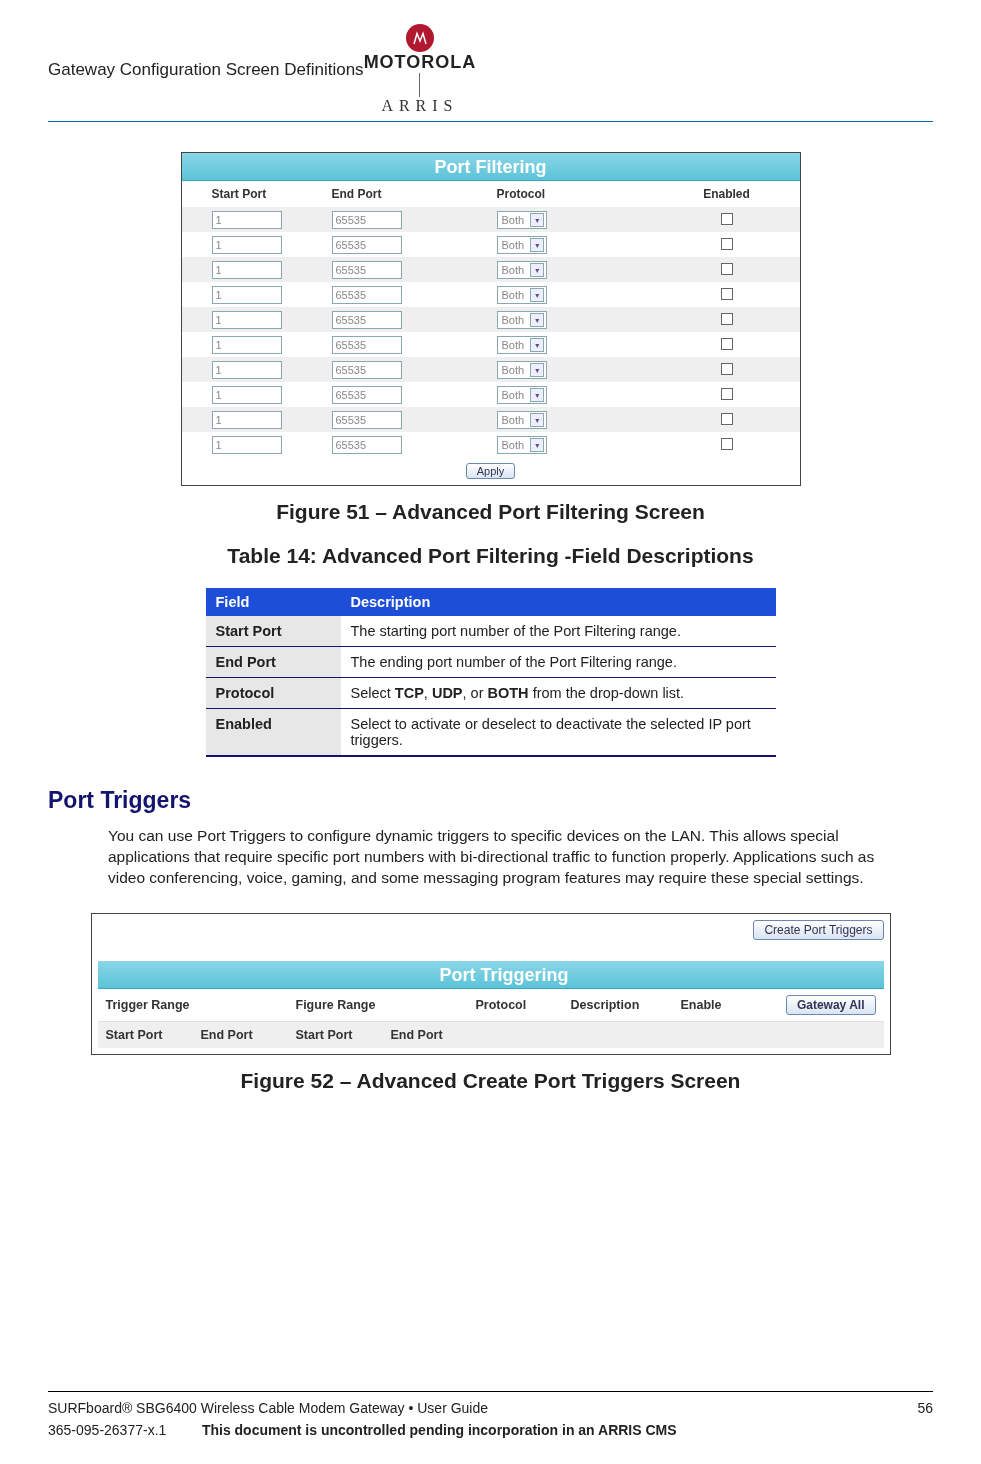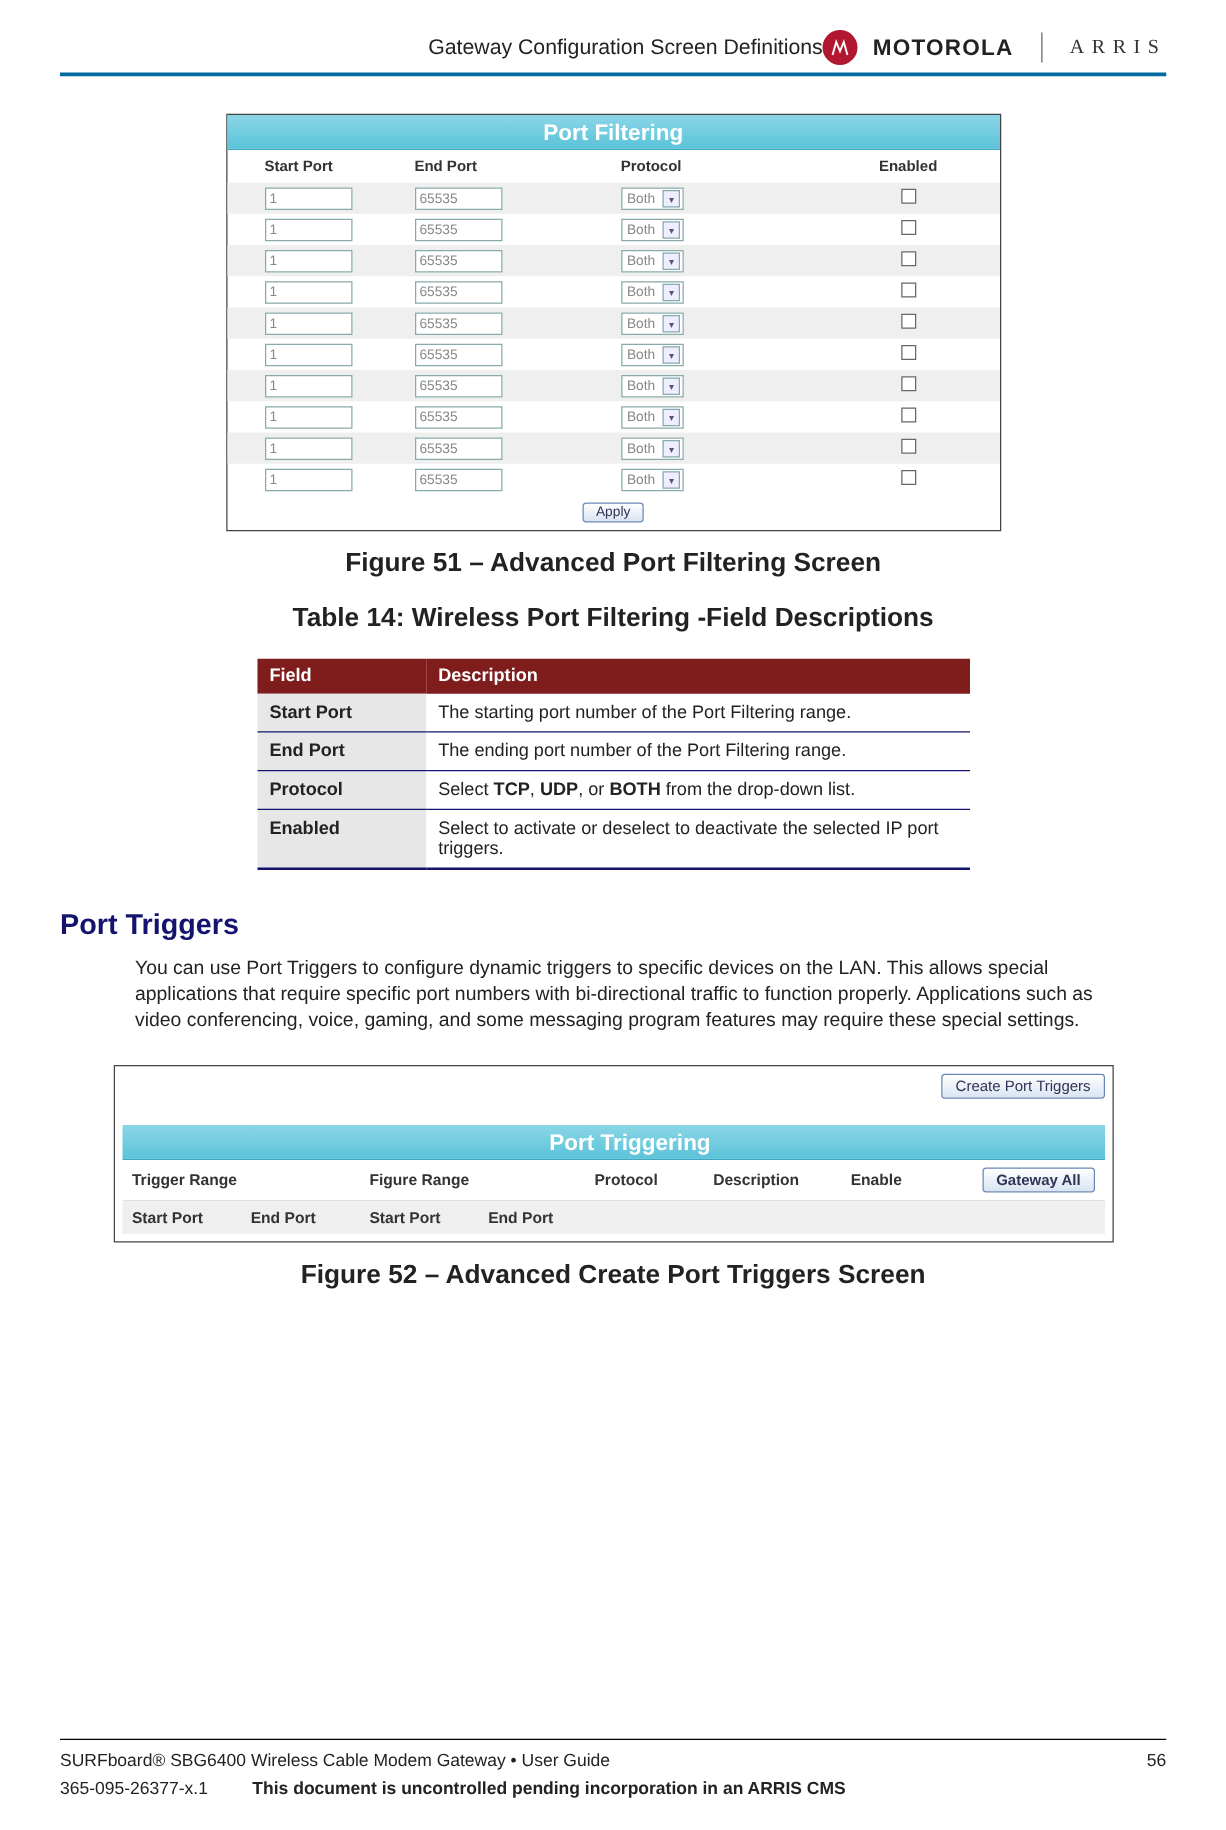--- a/index.html
+++ b/index.html
@@ -10,28 +10,28 @@
     width: 981px;
     height: 1464px;
     position: relative;
     padding: 24px 48px 0 48px;
     font-size: 15px;
   }
 
   
   .doc-header {
     display: flex;
-    justify-content: flex-end;
+    justify-content: flex-start;
     align-items: center;
-    border-bottom: 3px solid #0369a1;
+    border-bottom: 1px solid #0369a1;
     padding-bottom: 6px;
     margin-bottom: 30px;
   }
   .doc-header .title { font-size: 17px; }
-  .logos { display: flex; align-items: center; gap: 12px; }
+  .logos { display: flex; align-items: center; gap: 0; flex-direction: column; }
   .moto-badge {
     width: 28px; height: 28px; border-radius: 50%;
     background: #b11830;
     display: flex; align-items: center; justify-content: center;
   }
   .moto-badge svg { width: 18px; height: 18px; }
   .moto-word { font-weight: 800; letter-spacing: 1px; font-size: 18px; }
   .divider-v { width: 1px; height: 24px; background: #666; margin: 0 10px; }
   .arris-word {
     font-size: 16px; font-weight: 400; letter-spacing: 6px;
@@ -117,21 +117,21 @@
     font-size: 21px;
   }
 
   
   .fieldtable {
     width: 570px; margin: 0 auto 28px;
     border-collapse: collapse;
     font-size: 14.5px;
   }
   .fieldtable th {
-    background: #7f1d1d;
+    background: #1d4ed8;
     color: #fff; text-align: left;
     padding: 6px 10px; font-weight: 700;
   }
   .fieldtable td {
     padding: 7px 10px;
     border-bottom: 1px solid #14146f;
     vertical-align: top;
   }
   .fieldtable tr:last-child td { border-bottom: 2px solid #14146f; }
   .fieldtable td:first-child {
@@ -331,21 +331,21 @@
           </span></div>
         <div class="pf-col-enabled"><span class="pf-check"></span></div>
       </div>
     </div>
   <div class="pf-apply-row">
     <span class="pf-apply">Apply</span>
   </div>
 </div>
 <div class="caption">Figure 51 – Advanced Port Filtering Screen</div>
 
-<div class="caption">Table 14: Wireless Port Filtering -Field Descriptions</div>
+<div class="caption">Table 14: Advanced Port Filtering -Field Descriptions</div>
 <table class="fieldtable">
   <thead>
     <tr>
       <th>Field</th>
       <th>Description</th>
     </tr>
   </thead>
   <tbody>
     <tr>
       <td>Start Port</td>

